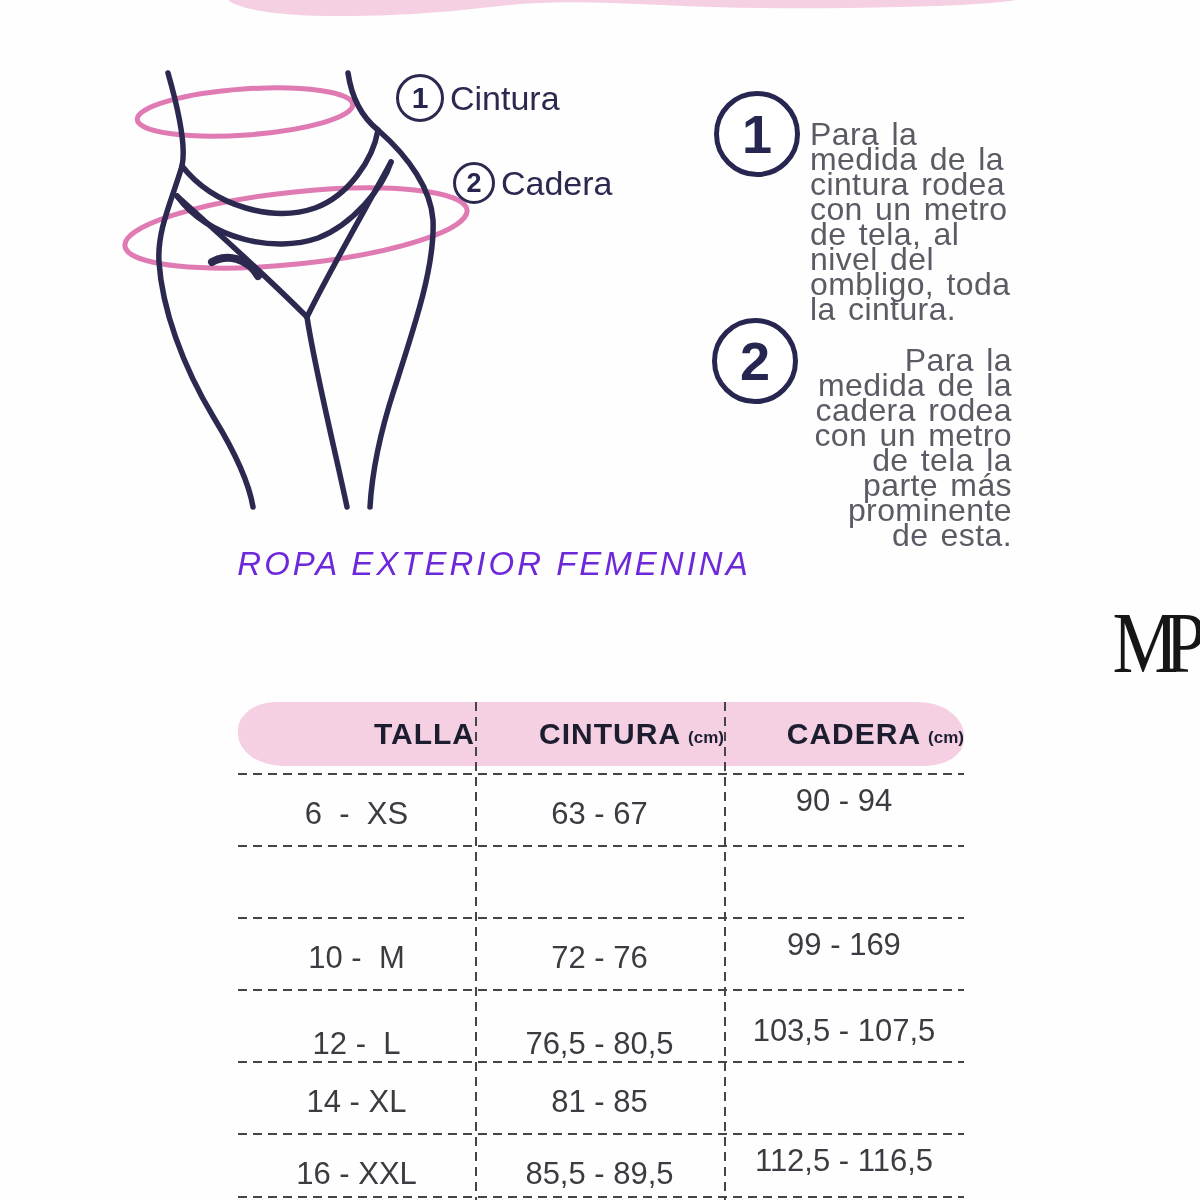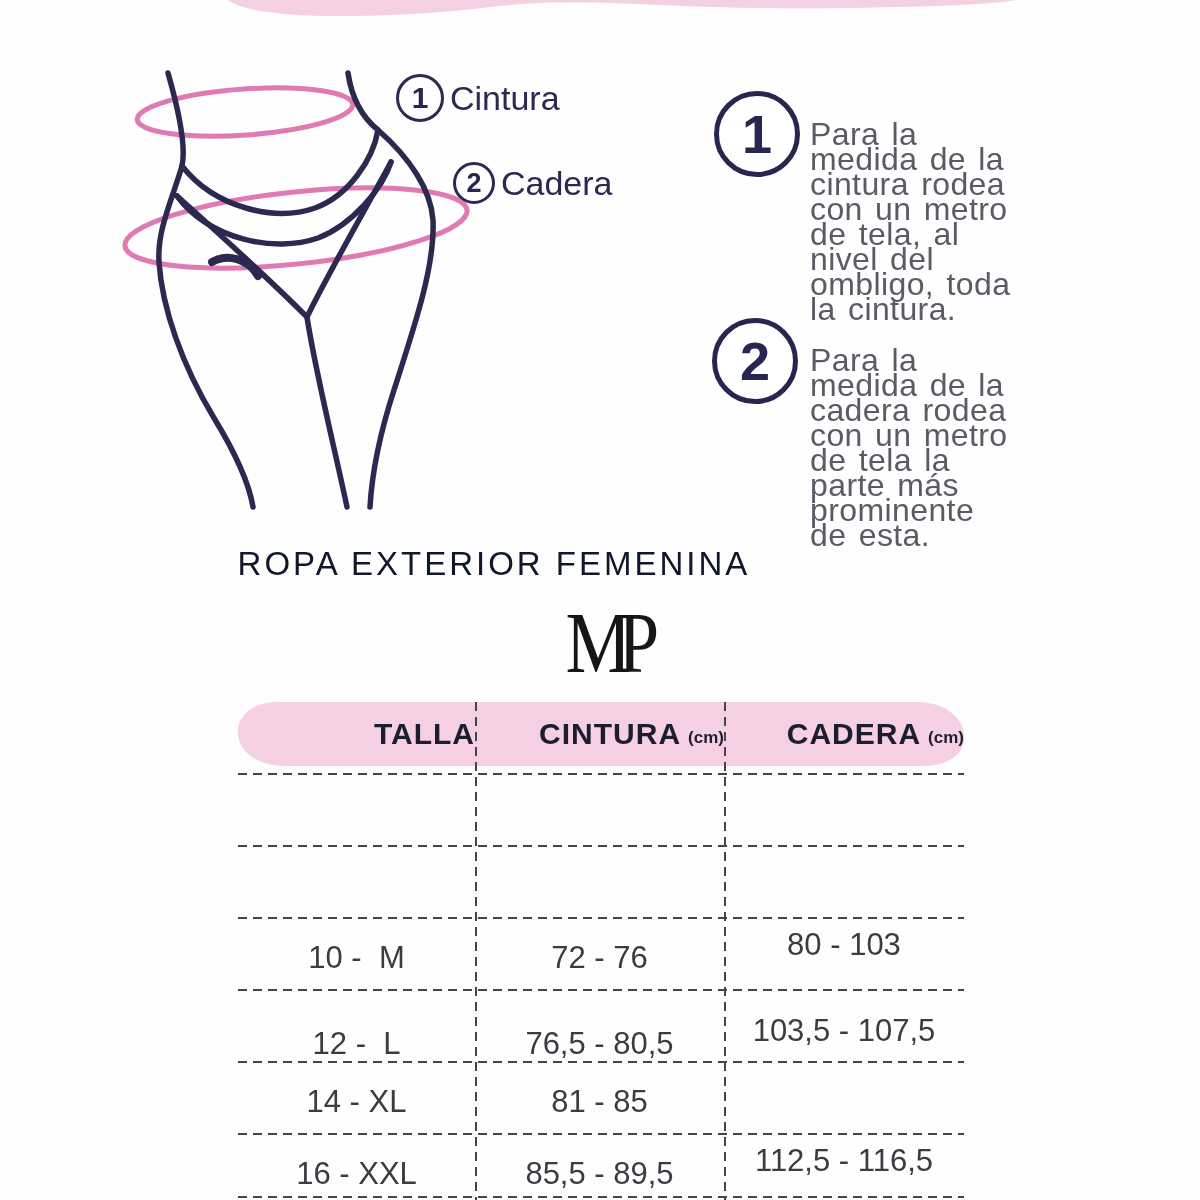--- a/index.html
+++ b/index.html
@@ -38,29 +38,29 @@
     box-sizing:border-box;
   }
   #instr-circle-1{left:714px;top:91px;}
   #instr-circle-2{left:712px;top:318px;}
   .instr-text{
     width:265px;font-size:32px;line-height:25px;color:#5b5b65;
     letter-spacing:0.4px;word-spacing:3px;
   }
   .instr-text-inner{display:block;max-width:202px;}
   #instr-text-1{left:810px;top:122px;}
-  #instr-text-2{left:810px;top:348px;}
+  #instr-text-2{left:810px;top:348px;text-align:right;}
 
   
   #section-title{
     left:0;top:545px;width:988px;text-align:center;
-    font-size:33px;letter-spacing:3px;color:#0f172a;
+    font-size:33px;letter-spacing:3px;color:#6d28d9;font-style:italic;
   }
   #brand-logo{
-    left:0;top:604px;width:1200px;text-align:center;
+    left:0;top:604px;width:1200px;text-align:right;
     font-family:"Liberation Serif", serif;font-size:86px;line-height:78px;
     color:#161616;
   }
   #brand-logo span{
     display:inline-block;letter-spacing:-0.18em;padding-left:14px;
     transform:scaleX(0.86);
   }
 
   
   #size-table{left:238px;top:700px;width:726px;height:500px;}
@@ -159,24 +159,29 @@
   </div>
   <div id="hcell-cintura" class="hcell">
     <span>CINTURA</span>
       <span class="unit">(cm)</span>
   </div>
   <div id="hcell-cadera" class="hcell">
     <span>CADERA</span>
       <span class="unit">(cm)</span>
   </div>
 
+  <div class="row" style="top:73px">
+    <div class="cell cell-talla">6  -  XS</div>
+    <div class="cell cell-cintura">63 - 67</div>
+    <div class="cell cell-cadera">90 - 94</div>
+  </div>
   <div class="row" style="top:217px">
     <div class="cell cell-talla">10 -  M</div>
     <div class="cell cell-cintura">72 - 76</div>
-    <div class="cell cell-cadera">80 - 103</div>
+    <div class="cell cell-cadera">99 - 169</div>
   </div>
   <div class="row" style="top:303px">
     <div class="cell cell-talla">12 -  L</div>
     <div class="cell cell-cintura">76,5 - 80,5</div>
     <div class="cell cell-cadera">103,5 - 107,5</div>
   </div>
   <div class="row" style="top:361px">
     <div class="cell cell-talla">14 - XL</div>
     <div class="cell cell-cintura">81 - 85</div>
   </div>

